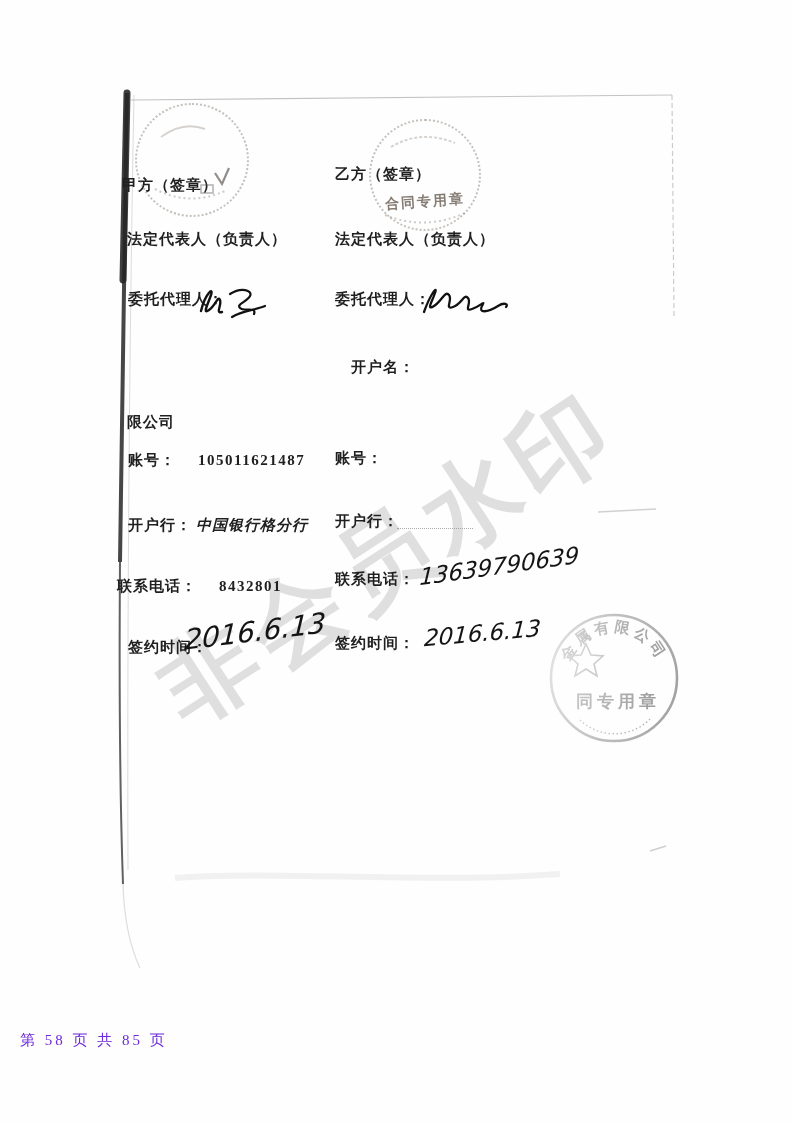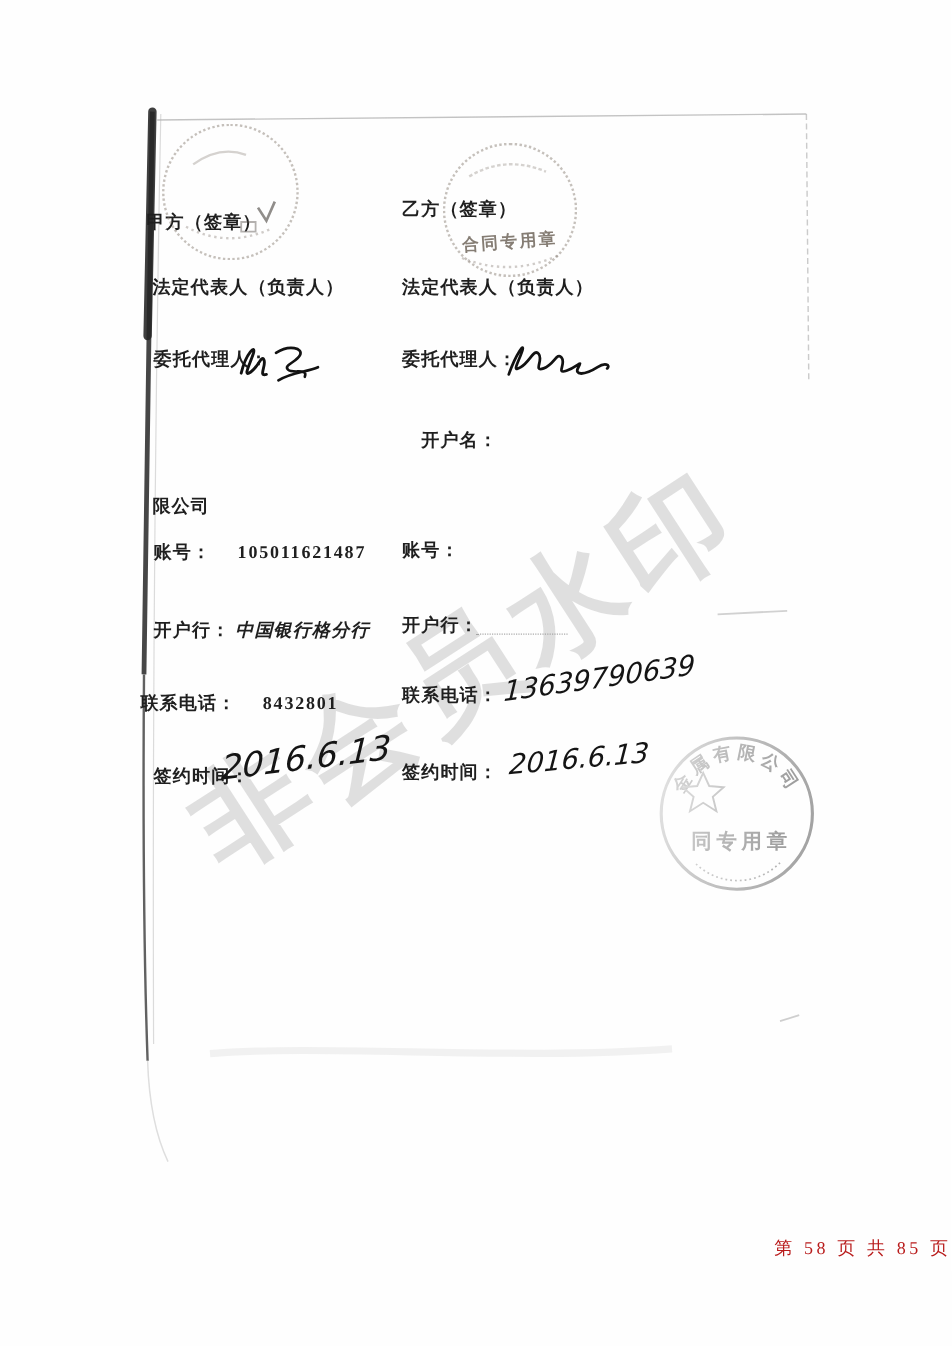--- a/index.html
+++ b/index.html
@@ -42,23 +42,23 @@
   .seal-c-svg{
     position:absolute;left:530px;top:594px;z-index:4;pointer-events:none;
     -webkit-mask-image:linear-gradient(100deg,rgba(0,0,0,0.10) 0%,rgba(0,0,0,0.55) 45%,rgba(0,0,0,0.95) 100%);
     mask-image:linear-gradient(100deg,rgba(0,0,0,0.10) 0%,rgba(0,0,0,0.55) 45%,rgba(0,0,0,0.95) 100%);
   }
   .sig-svg{position:absolute;z-index:3;}
   .sig-a{left:196px;top:279px;}
   .sig-b{left:414px;top:276px;}
   .artifacts{position:absolute;left:0;top:0;z-index:2;pointer-events:none;}
   .footer{
-    position:absolute;left:0;right:0;top:1031px;text-align:right;z-index:3;
+    position:absolute;left:0;right:0;top:1031px;text-align:left;z-index:3;
     font-family:"Liberation Serif","DejaVu Serif",serif;
-    font-size:15px;color:#b91c1c;letter-spacing:3px;padding-left:20px;
+    font-size:15px;color:#6d28d9;letter-spacing:3px;padding-left:20px;
   }
   .dotted-line{
     position:absolute;left:397px;top:527px;width:76px;height:1px;z-index:2;
     border-bottom:1px dotted rgba(150,150,150,0.8);
   }
 </style>
 </head>
 <body>
 
 <div id="page">

